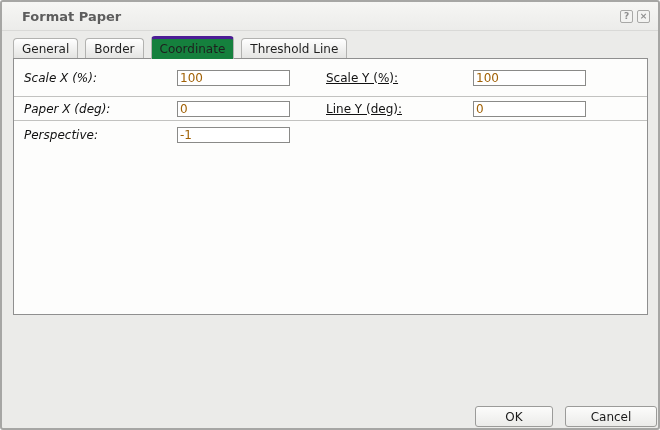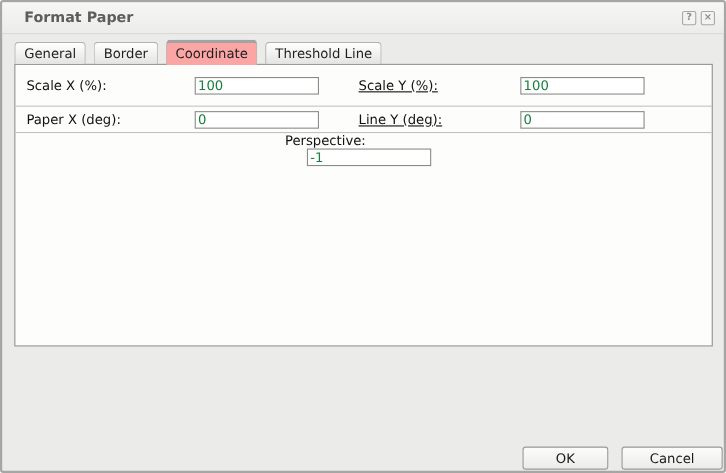--- a/index.html
+++ b/index.html
@@ -26,38 +26,38 @@
   }
   .tab{
     box-sizing:border-box;height:20px;padding:0 8px;margin-right:7px;
     display:flex;align-items:center;justify-content:center;
     font-size:12px;color:#1f1f1f;white-space:nowrap;
     background:linear-gradient(#ffffff,#e4e4e2);
     border:1px solid #b2b2b0;border-bottom:none;border-radius:4px 4px 0 0;
     cursor:default;
   }
   .tab.active{
-    height:23px;margin-bottom:-1px;background:#fca5a5;
-    border-top:3px solid #a3a3a3;z-index:4;
+    height:23px;margin-bottom:-1px;background:#15803d;
+    border-top:3px solid #4c1d95;z-index:4;
   }
   .panel{
     position:absolute;left:11px;top:56px;width:635px;height:257px;z-index:2;
     box-sizing:border-box;background:#fdfdfc;border:1px solid #8f8f8f;
   }
   .frow{display:flex;align-items:center;padding-left:10px;box-sizing:border-box;}
   .frow.r1{height:37px;}
   .frow.r2{height:23px;}
-  .frow.r3{height:27px;flex-direction:column;}
+  .frow.r3{height:27px;}
   .divider{height:1px;background:#c2c2c0;}
   .flabel{font-size:12px;color:#111;}
-  .lbl-left{width:153px;}
+  .lbl-left{width:153px;font-style:italic;}
   .lbl-right{margin-left:36px;width:147px;text-decoration:underline;}
   .fld{
     width:113px;height:16px;box-sizing:border-box;
-    border:1px solid #8a8a88;background:#fff;color:#15803d;
+    border:1px solid #8a8a88;background:#fff;color:#a16207;
     font-family:"DejaVu Sans","Liberation Sans",sans-serif;font-size:12px;
     padding:0 2px;margin:0;outline:none;border-radius:0;
   }
   .btn{
     position:absolute;top:380px;height:21px;box-sizing:border-box;
     display:flex;align-items:center;justify-content:center;
     border:1px solid #9b9b99;border-radius:3px;
     background:linear-gradient(#fcfcfb,#ebebe9);
     font-size:12px;color:#1a1a1a;cursor:default;user-select:none;margin-top:24px;
   }

